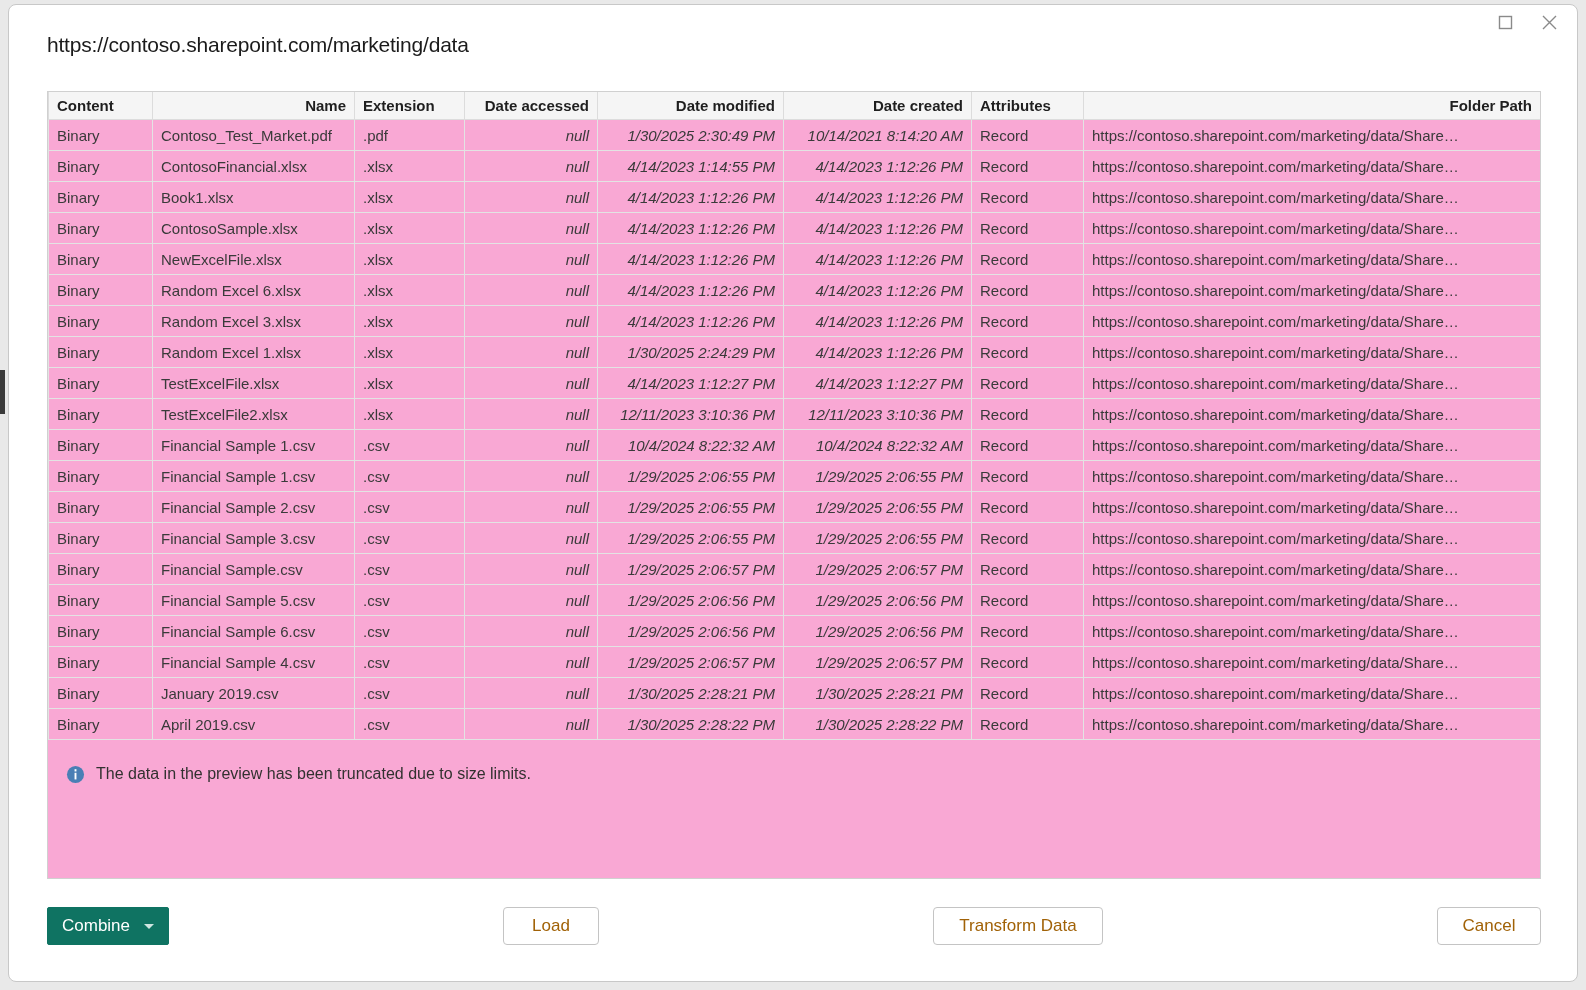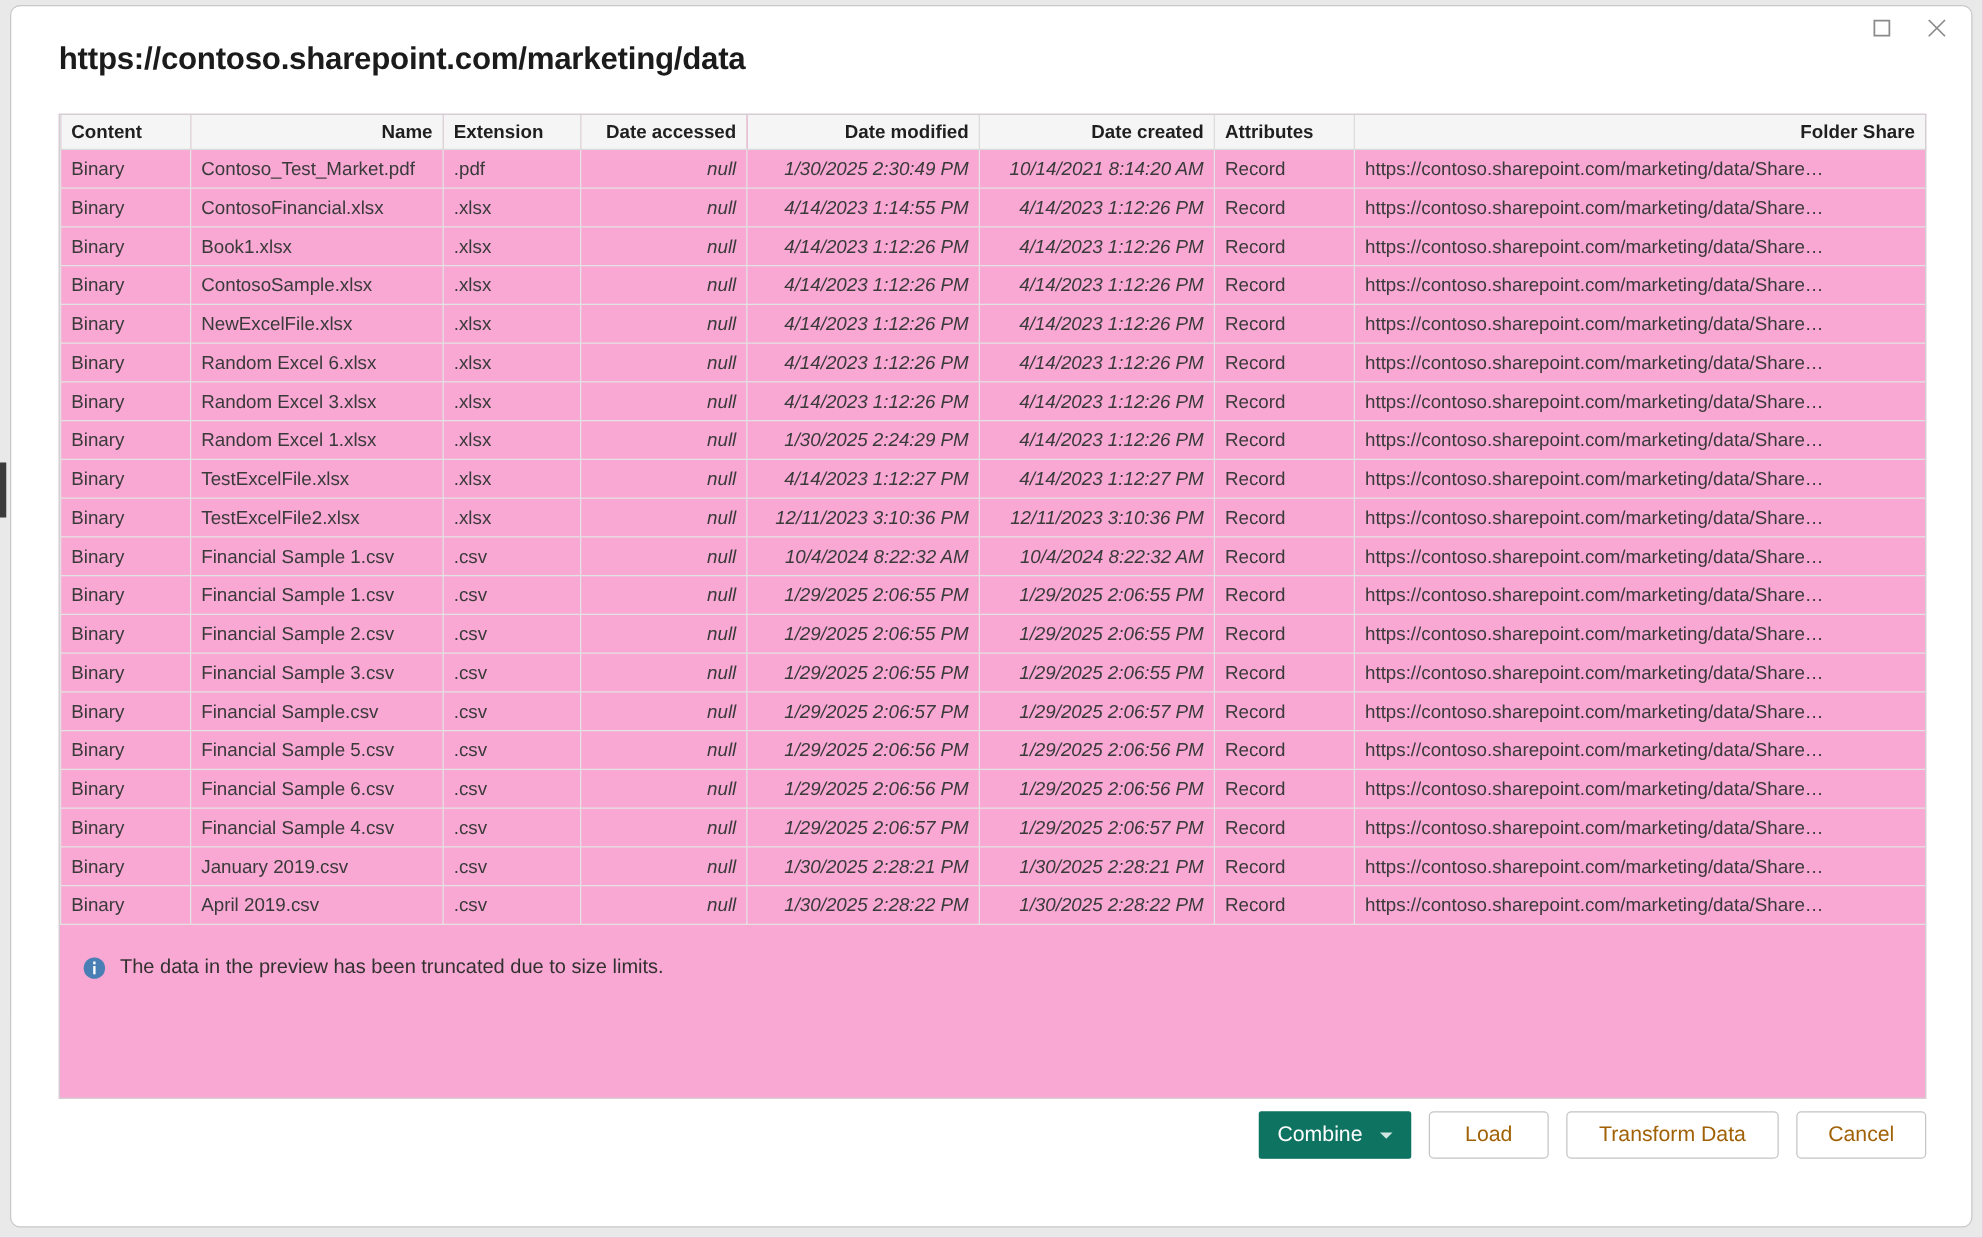--- a/index.html
+++ b/index.html
@@ -60,22 +60,22 @@
     align-items: center;
     justify-content: center;
     cursor: default;
   }
   .win-btn svg { display: block; }
 
   .dialog-title {
     position: absolute;
     left: 38px;
     top: 28px;
-    font-size: 25px;
-    font-weight: bold;
+    font-size: 21px;
+    font-weight: normal;
     color: #1b1b1b;
     letter-spacing: -0.2px;
     white-space: nowrap;
   }
 
   .preview-panel {
     position: absolute;
     left: 38px;
     top: 86px;
     width: 1494px;
@@ -162,25 +162,25 @@
     margin-right: 11px;
   }
   .info-text {
     font-size: 16px;
     color: #323130;
   }
 
   .footer {
     position: absolute;
     left: 38px;
-    top: 880px;
+    top: 898px;
     width: 1494px;
     height: 46px;
     display: flex;
-    justify-content: flex-end;
+    justify-content: space-between;
     align-items: center;
     gap: 14px;
   }
   .btn {
     height: 38px;
     min-width: 96px;
     padding: 0 18px;
     font-size: 17px;
     font-family: "Liberation Sans", sans-serif;
     color: #a16207;
@@ -252,21 +252,21 @@
         </colgroup>
         <thead>
           <tr>
             <th class="lead">Content</th>
             <th>Name</th>
             <th class="lead">Extension</th>
             <th>Date accessed</th>
             <th>Date modified</th>
             <th>Date created</th>
             <th class="lead">Attributes</th>
-            <th>Folder Share</th>
+            <th>Folder Path</th>
           </tr>
         </thead>
         <tbody>
             <tr>
               <td>Binary</td>
               <td>Contoso_Test_Market.pdf</td>
               <td>.pdf</td>
               <td class="num-null">null</td>
               <td class="date-cell">1/30/2025 2:30:49 PM</td>
               <td class="date-cell">10/14/2021 8:14:20 AM</td>

